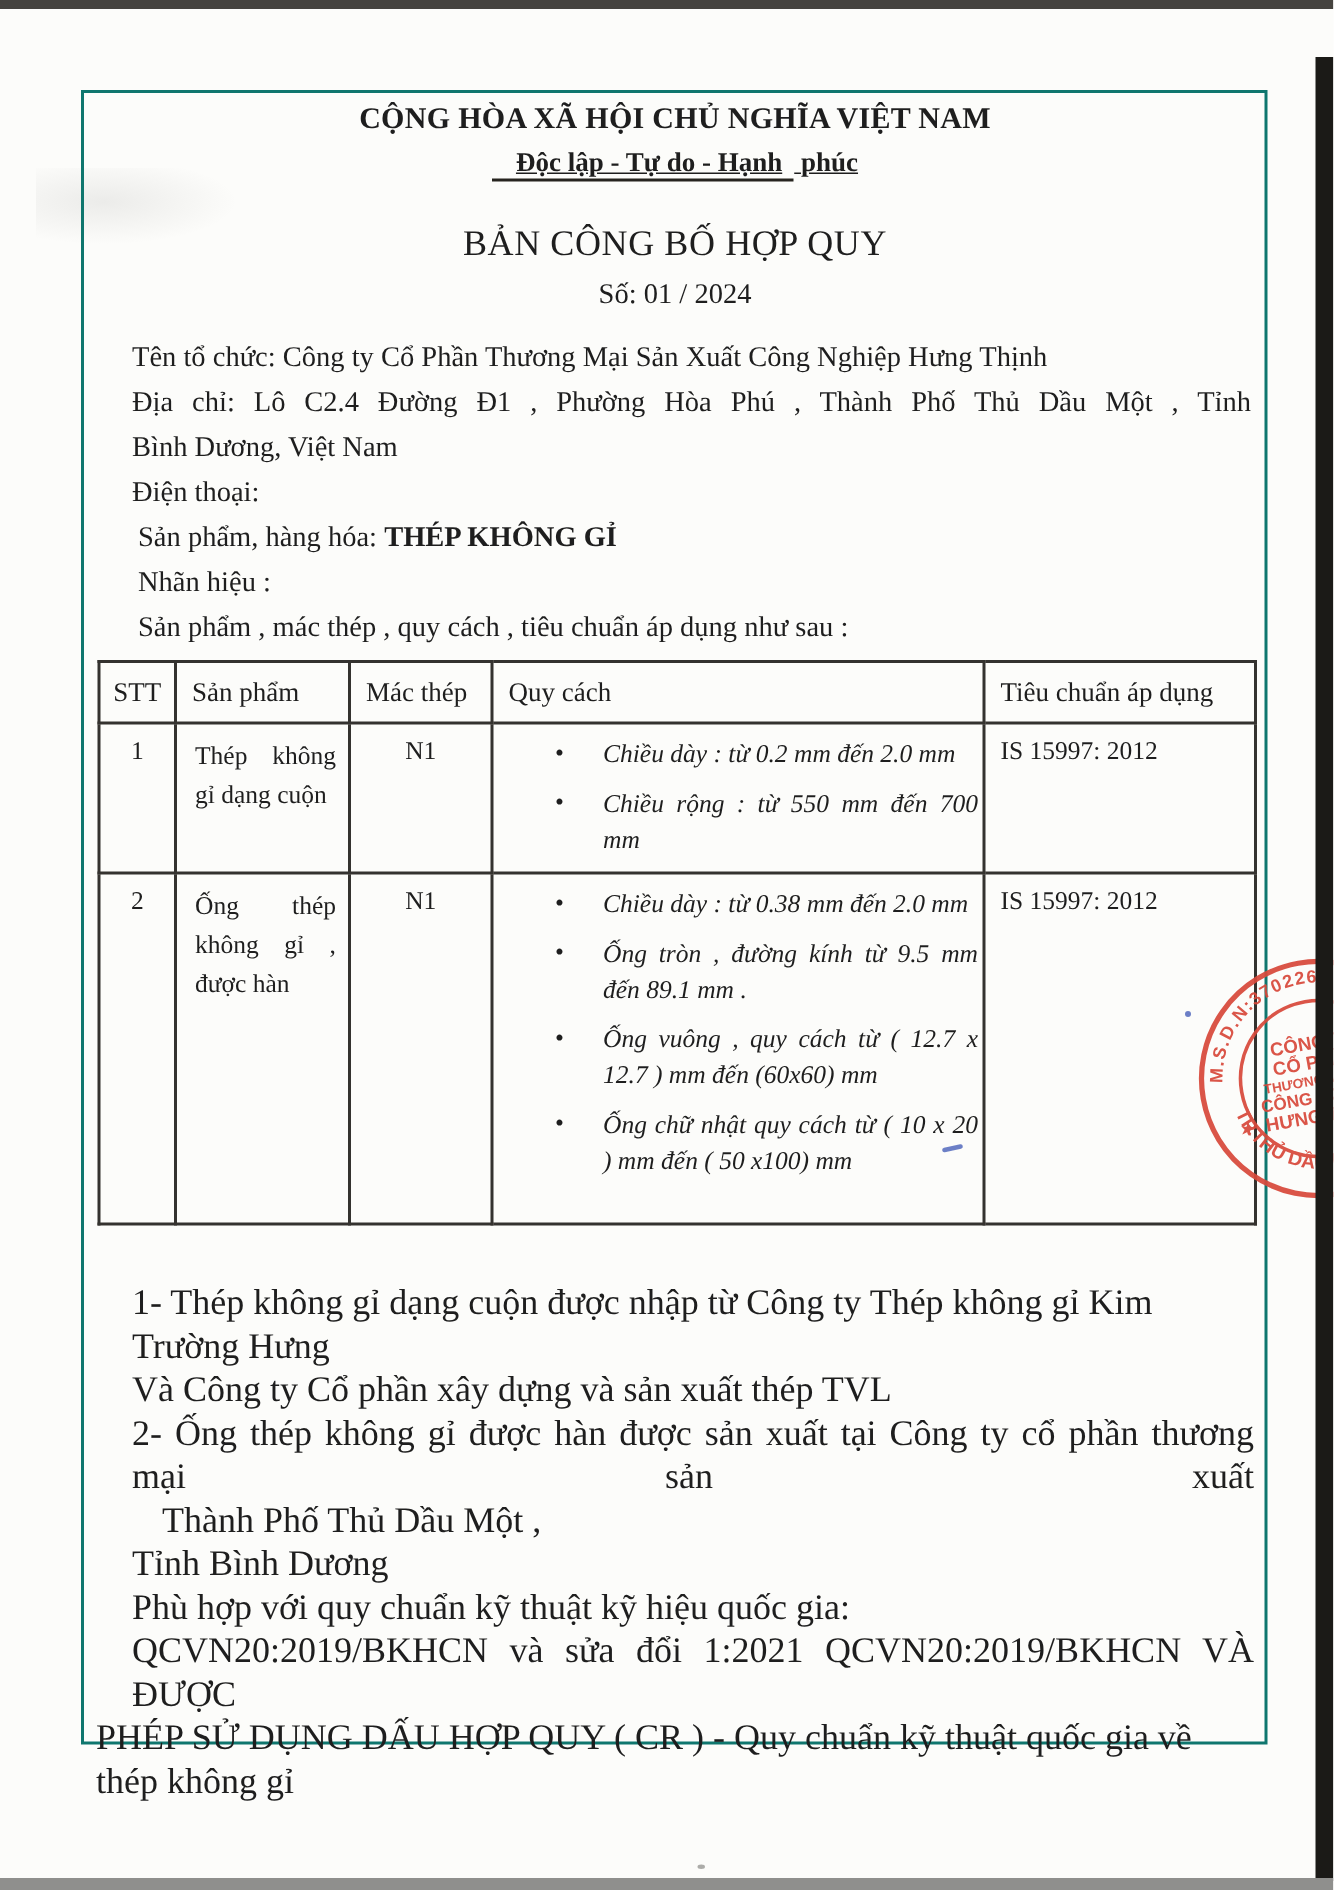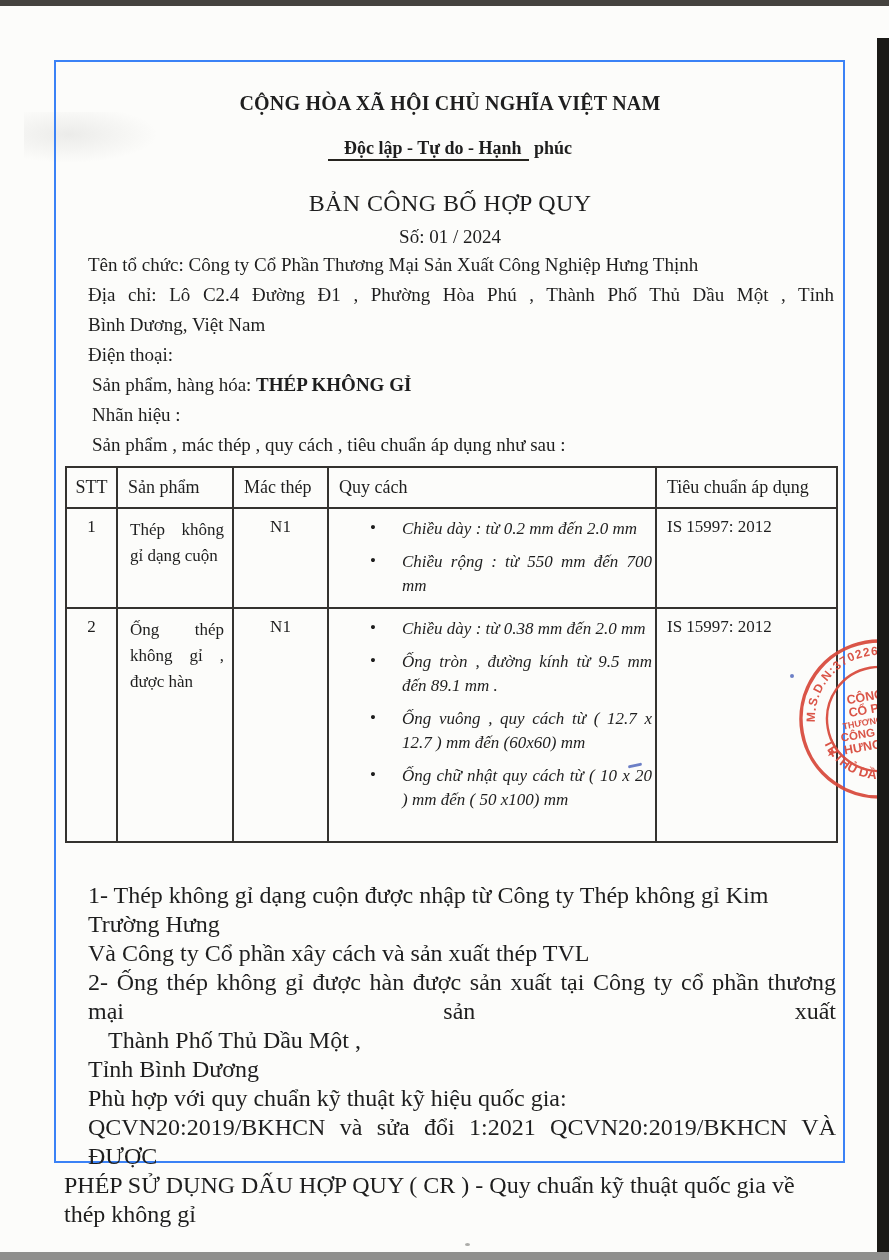--- a/index.html
+++ b/index.html
@@ -12,31 +12,31 @@
   
   .strip-top    { position:absolute; left:0; top:0; width:889px; height:6px; background:#45433f; z-index:30; }
   .strip-right  { position:absolute; left:877px; top:38px; width:12px; height:1216px; background:#1b1a17; z-index:30; }
   .strip-bottom { position:absolute; left:0; top:1252px; width:889px; height:8px; background:#8f8f8d; z-index:30; }
   .smudge { position:absolute; left:24px; top:112px; width:150px; height:56px; z-index:1;
     background:radial-gradient(ellipse at 30% 40%, rgba(90,90,88,.10), rgba(0,0,0,0) 60%); }
   .speck { position:absolute; width:5px; height:3px; background:#8a8a86; border-radius:50%; opacity:.7; z-index:2; }
 
   .frame {
     position:absolute; left:54px; top:60px; width:791px; height:1103px;
-    border:2px solid #3b82f6; background:transparent; z-index:5;
-    padding:28px 7px 0 8px;
+    border:2px solid #0f766e; background:transparent; z-index:5;
+    padding:4px 7px 0 8px;
   }
 
   .nat-title { text-align:center; font-weight:bold; font-size:20px; line-height:26px; letter-spacing:.2px; }
-  .motto { text-align:center; font-weight:bold; font-size:18px; line-height:24px; margin-top:20px; }
+  .motto { text-align:center; font-weight:bold; font-size:18px; line-height:24px; margin-top:4px;text-decoration:underline; }
   .motto-u { border-bottom:2px solid #26241f; padding:0 8px 1px 16px; }
   .doc-title { text-align:center; font-weight:normal; font-size:24px; line-height:32px; margin-top:27px; letter-spacing:.4px; }
   .doc-no { text-align:center; font-size:19px; line-height:26px; margin-top:5px; }
 
-  .body-block { margin-top:0; }
+  .body-block { margin-top:14px; }
   .p { font-size:19px; line-height:30px; margin-left:24px; margin-right:2px; }
   .p.indent2 { margin-left:28px; }
   .stretch { text-align:justify; text-align-last:justify; }
   .bold { font-weight:bold; }
 
   table.spec-table {
     border-collapse:collapse; table-layout:fixed;
     width:771px; margin-left:1px; margin-top:6px;
     font-size:17px;
   }
@@ -154,21 +154,21 @@
             <span class="spec-text">Ống chữ nhật quy cách từ ( 10 x 20 ) mm đến ( 50 x100) mm</span>
           </div>
         </td>
         <td class="td-std">IS 15997: 2012</td>
       </tr>
     </tbody>
       </table>
 
     <div class="notes">
       <div class="nline">1-  Thép không gỉ dạng cuộn được nhập từ Công ty Thép không gỉ Kim Trường Hưng</div>
-      <div class="nline">Và Công ty Cổ phần xây cách và sản xuất thép TVL</div>
+      <div class="nline">Và Công ty Cổ phần xây dựng và sản xuất thép TVL</div>
       <div class="nline stretch">2-  Ống thép không gỉ được hàn được sản xuất tại Công ty cổ phần thương mại sản xuất</div>
       <div class="nline cont">Thành Phố Thủ Dầu Một ,</div>
       <div class="nline">Tỉnh Bình Dương</div>
       <div class="nline">Phù hợp với quy chuẩn kỹ thuật kỹ hiệu quốc gia:</div>
       <div class="nline stretch">QCVN20:2019/BKHCN và sửa đổi 1:2021 QCVN20:2019/BKHCN VÀ ĐƯỢC</div>
       <div class="nline flush">PHÉP SỬ DỤNG DẤU HỢP QUY ( CR ) -  Quy chuẩn kỹ thuật quốc gia về thép không gỉ</div>
     </div>
 
   </div>
 

